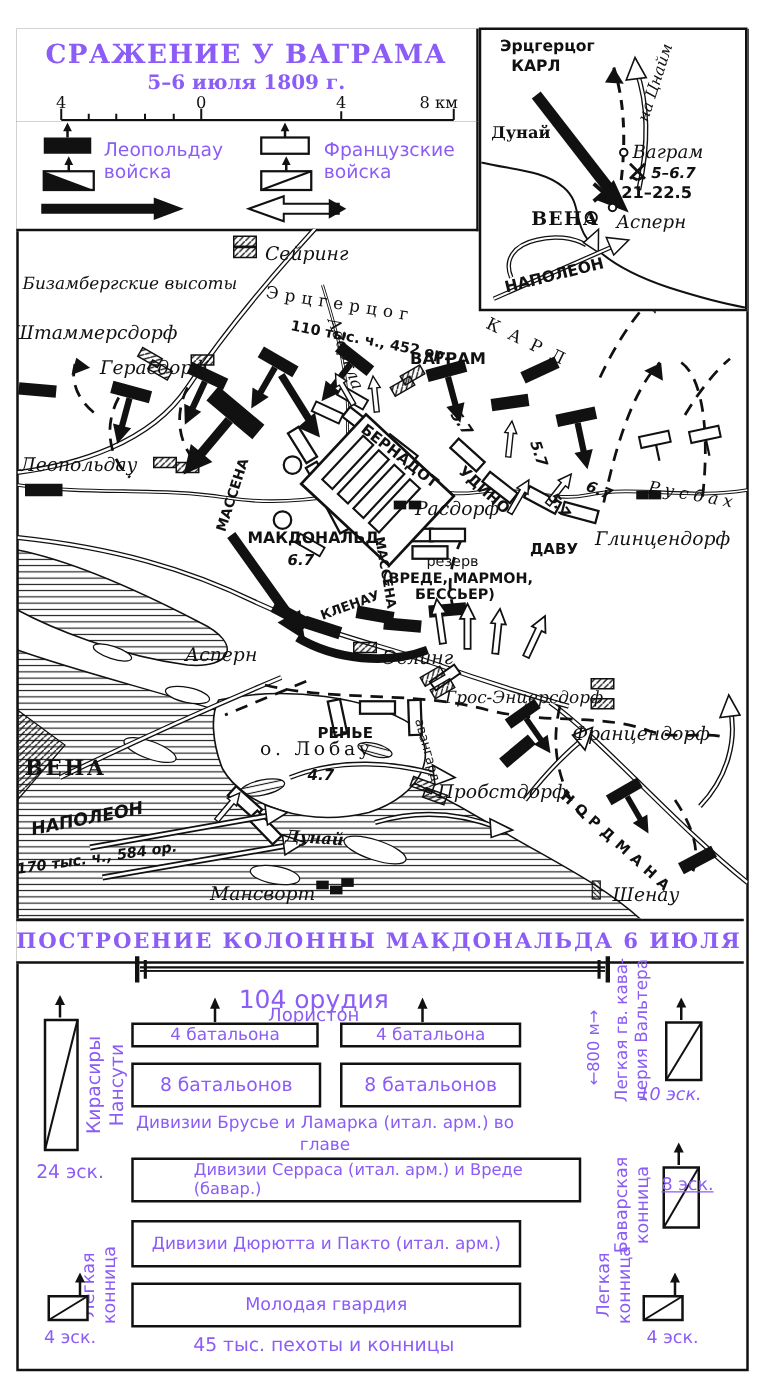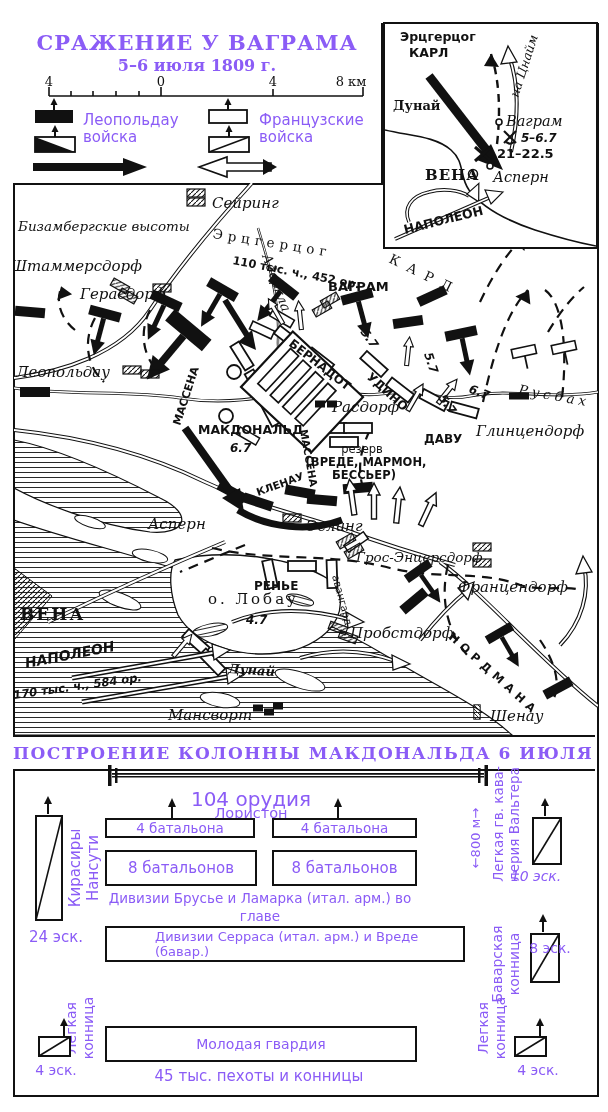--- a/index.html
+++ b/index.html
@@ -453,20 +453,23 @@
     </div>
 
   <div class="cap" style="left:90px;top:889px;width:340px;">
     <div>Дивизии Брусье и Ламарка (итал. арм.) во главе</div>
       <div>с Макдональдом (8 тыс.)</div>
   </div>
 
   <div class="fbox" style="left:105px;top:926px;width:308px;height:32px;font-size:13px;padding-left:48px;">
       <span>Дивизии Серраса (итал. арм.) и Вреде (бавар.)</span>
     </div>
+  <div class="fbox" style="left:105px;top:976px;width:308px;height:34px;font-size:13.5px;">
+      <span>Дивизии Дюрютта и Пакто (итал. арм.)</span>
+    </div>
   <div class="fbox" style="left:105px;top:1026px;width:308px;height:32px;font-size:14px;">
       <span>Молодая гвардия</span>
     </div>
   <div class="cap" style="left:105px;top:1066px;width:308px;font-size:15px;">45 тыс. пехоты и конницы</div>
 
   <svg class="abs" style="left:33px;top:796px;" width="34" height="130">
     <line x1="15" y1="18" x2="15" y2="5" stroke="#111" stroke-width="2"></line>
       <path d="M15,0 L11,8 L19,8 Z" fill="#111"></path>
     <rect x="3" y="20" width="26" height="104" fill="#fff" stroke="#111" stroke-width="2"></rect>
     <line x1="3" y1="124" x2="29" y2="20" stroke="#111" stroke-width="1.6"></line>
@@ -493,21 +496,21 @@
   <div class="vlab" style="left:506px;top:964px;font-size:14px;">
     <div>Баварская</div>
       <div>конница</div>
   </div>
   <svg class="abs" style="left:528px;top:912px;" width="34" height="72">
     <line x1="15" y1="20" x2="15" y2="7" stroke="#111" stroke-width="2"></line>
       <path d="M15,2 L11,10 L19,10 Z" fill="#111"></path>
     <rect x="3" y="22" width="28" height="48" fill="#fff" stroke="#111" stroke-width="2"></rect>
     <line x1="3" y1="70" x2="31" y2="22" stroke="#111" stroke-width="1.6"></line>
   </svg>
-  <div class="esk" style="left:522px;top:940px;width:56px;">8 эск.</div>
+  <div class="esk" style="left:522px;top:940px;width:56px;text-decoration:underline;">8 эск.</div>
 
   <div class="vlab" style="left:80px;top:1028px;font-size:14px;">
     <div>Легкая</div>
       <div>конница</div>
   </div>
   <svg class="abs" style="left:36px;top:1018px;" width="38" height="42">
     <line x1="28" y1="18" x2="28" y2="5" stroke="#111" stroke-width="2"></line>
       <path d="M28,0 L24,8 L32,8 Z" fill="#111"></path>
     <rect x="3" y="19" width="31" height="19" fill="#fff" stroke="#111" stroke-width="2"></rect>
     <line x1="3" y1="38" x2="34" y2="19" stroke="#111" stroke-width="1.6"></line>

